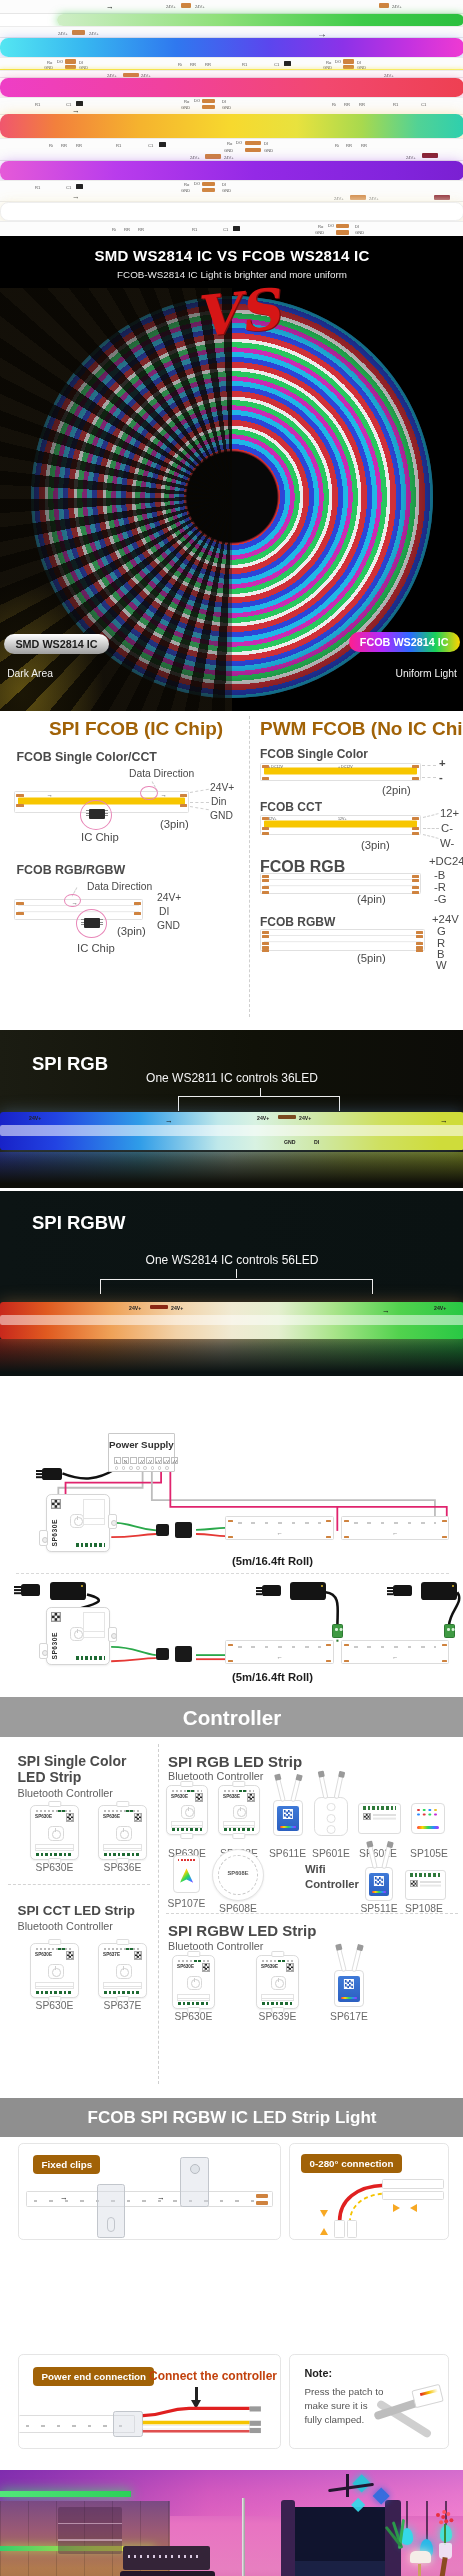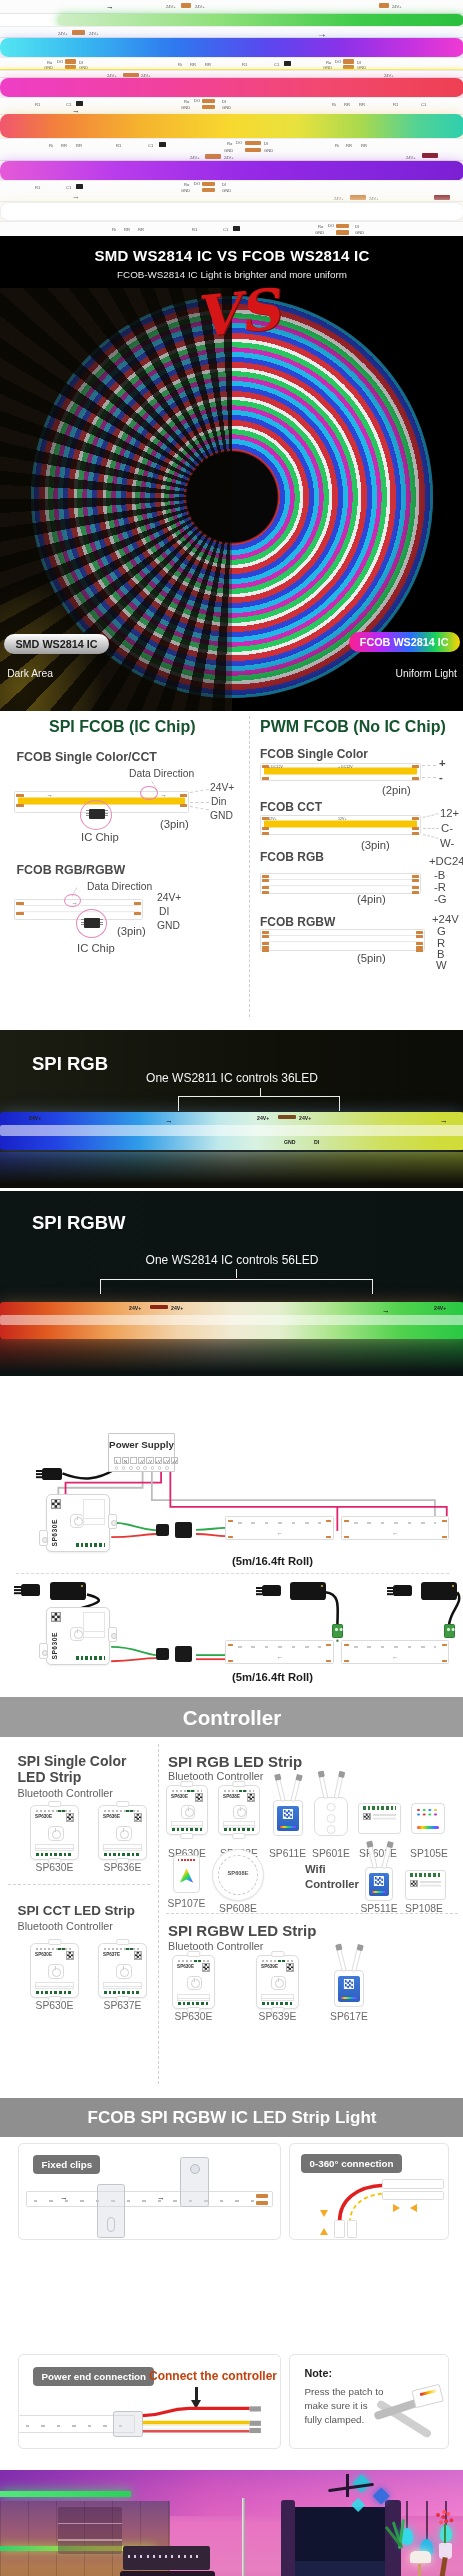--- a/index.html
+++ b/index.html
@@ -21,21 +21,21 @@
 .half{position:absolute;top:0;bottom:0;overflow:hidden}
 .coil{position:absolute;border-radius:50%;background:repeating-radial-gradient(circle at 50% 50%,#c92bb4 0 4.6px,#28c85e 4.6px 9.8px,#ececec 9.8px 13.4px,#d03038 13.4px 19px,#2c46d8 19px 24px,#20b6e6 24px 29px)}
 .coil::after{content:'';position:absolute;inset:0;border-radius:50%;background:radial-gradient(circle at 50% 50%,#070707 0 45px,rgba(7,7,7,0) 47px 57%,rgba(0,0,0,.68) 79%,#000 88%)}
 .dotso{position:absolute;inset:0;background:repeating-conic-gradient(from 0deg at 232px 209px,rgba(8,6,2,.82) 0 3.5deg,rgba(8,6,2,.18) 3.5deg 7deg)}
 .vsmark{position:absolute;font-style:italic;font-weight:bold;font-size:56px;color:#d61616;transform:rotate(-6deg);text-shadow:1px 1px 0 #7a0d0d;font-family:"DejaVu Serif",serif}
 .badge{position:absolute;padding:4.1px 11.3px;border-radius:13.4px;font-weight:bold;font-size:10.8px;white-space:nowrap}
 .badge.sil{background:linear-gradient(180deg,#fff,#9f9f9f);color:#1c1c1c}
 .badge.rnb{background:linear-gradient(90deg,#ff1f8f,#b02bff 30%,#2b6bff 55%,#19d25a 78%,#ffd400);color:#fff}
 .vscap{position:absolute;color:#f2f2f2;font-size:10.3px}
 
-.h1{position:absolute;font-weight:bold;font-size:16px;color:#14532d;white-space:nowrap}
+.h1{position:absolute;font-weight:bold;font-size:19px;color:#a16207;white-space:nowrap}
 .h2{position:absolute;font-weight:bold;font-size:12.4px;color:#4a4a4a;white-space:nowrap}
 .t20{position:absolute;font-size:10.3px;color:#4a4a4a;white-space:nowrap}
 .t22{position:absolute;font-size:11.3px;color:#4a4a4a;white-space:nowrap}
 .vdash{position:absolute;border-left:1px dashed #cfcfcf}
 .hdash{position:absolute;border-top:1px dashed #d4d4d4}
 .dstrip{position:absolute;background:#fff;border:0.5px solid #e0e0e0;border-radius:1.5px}
 .dstrip .core{position:absolute;left:3.1px;right:3.1px;top:50%;height:7.7px;transform:translateY(-58%);background:#f7c600;border-radius:1px}
 .dstrip .corew{position:absolute;left:3.1px;right:3.1px;top:4.6px;height:1.5px;background:#e8e8e8;box-shadow:0 6.2px 0 #e8e8e8}
 .dstrip .p{position:absolute;width:7.2px;height:3.1px;background:#cf833f;border-radius:0.5px}
 .dl{position:absolute;border-top:1px dashed #cfcfcf;transform-origin:left center}
@@ -48,21 +48,21 @@
 .panel-n{position:absolute;left:0;right:0;text-align:center;color:#f5f5f5;font-size:12px}
 .brk{position:absolute;border-top:1px solid #ededed}
 .brk i{position:absolute;top:-0.5px;width:1px;height:14.4px;background:#ededed}
 .brk i.l{left:0}.brk i.r{right:0}
 .stem{position:absolute;width:1px;background:#ededed}
 .glowband{position:absolute;left:0;right:0}
 .slb{position:absolute;font-size:5.2px;color:#222;font-weight:bold;white-space:nowrap}
 
 .vt-title{left:0;right:0;text-align:center;font-weight:bold;font-size:19px;color:#161616}
 .psbox{position:absolute;background:#fff;border:1px solid #c9c9c9;border-radius:1px}
-.psbox .tt{margin-top:4.6px;text-align:center;font-size:9.8px;font-weight:bold;color:#2f2f2f}
+.psbox .tt{margin-top:4.6px;font-size:9.8px;font-weight:bold;color:#2f2f2f}
 .trow{position:absolute;left:4.6px;bottom:6.7px;display:flex;gap:1px}
 .tcell{width:7.2px;height:7.7px;border:0.5px solid #bdbdbd;font-size:4.1px;color:#444;text-align:center;line-height:7.7px}
 .srow{position:absolute;left:5.7px;bottom:1.5px;display:flex;gap:3.6px}
 .scr{width:3.6px;height:3.6px;border:0.5px solid #c5c5c5;border-radius:50%}
 .plug{position:absolute;background:#151515;border-radius:2.6px}
 .plug::before{content:'';position:absolute;left:-6.2px;top:2.1px;width:6.2px;height:1.5px;background:#151515;box-shadow:0 3.1px 0 #151515,0 6.2px 0 #151515}
 .adpt{position:absolute;background:#141414;border-radius:3.1px}
 .adpt::after{content:'';position:absolute;right:3.1px;top:3.1px;width:2.1px;height:2.1px;border-radius:50%;background:#e8c22b}
 .cn{position:absolute;background:#191919;border-radius:2.1px}
 .ctrl{position:absolute;width:64px;height:58px;background:#fff;border:0.5px solid #d5d5d5;border-radius:5.2px;box-shadow:0 1px 2.1px rgba(0,0,0,.07)}
@@ -117,21 +117,21 @@
 .dev-magic .mg{position:absolute;left:5.2px;bottom:4.1px;right:5.2px;height:3.1px;background:linear-gradient(90deg,#ff3b3b,#ffd400,#2bd95a,#2b8cff,#b02bff);border-radius:1.5px}
 .dev-mini{background:#fff;border:0.5px solid #ddd;border-radius:4.1px}
 .dev-mini .dt{position:absolute;top:3.1px;left:4.1px;right:4.1px;height:2.1px;background:repeating-linear-gradient(90deg,#d33 0 1.5px,transparent 1.5px 3.1px)}
 .dev-mini .ar{position:absolute;left:50%;top:12.4px;transform:translateX(-50%);width:13.4px;height:14.4px;background:linear-gradient(135deg,#ff3b3b,#ffd400 30%,#2bd95a 55%,#2b8cff 80%,#b02bff);clip-path:polygon(50% 0,100% 100%,50% 78%,0 100%)}
 .dev-disc{background:#fff;border:0.5px solid #e2e2e2;border-radius:50%;box-shadow:0 1px 2.1px rgba(0,0,0,.08)}
 .dev-disc .rim{position:absolute;inset:5.2px;border:1px dashed #c9c9c9;border-radius:50%}
 .dev-disc .nm{position:absolute;left:0;right:0;top:40%;text-align:center;font-size:5.7px;font-weight:bold;color:#555}
 .wifi{position:absolute;font-weight:bold;font-size:11.3px;color:#4d4d4d;line-height:1.3}
 
 .card{position:absolute;background:#fff;border:0.5px solid #e5e5e5;border-radius:5.2px}
-.obadge{position:absolute;background:#737373;color:#fff;font-weight:bold;font-size:9.8px;padding:3.6px 8.2px;border-radius:4.1px;white-space:nowrap}
+.obadge{position:absolute;background:#a16207;color:#fff;font-weight:bold;font-size:9.8px;padding:3.6px 8.2px;border-radius:4.1px;white-space:nowrap}
 .clip{position:absolute;background:rgba(215,220,228,.45);border:0.5px solid #c2c6cc;border-radius:2.6px}
 .tri{position:absolute;width:0;height:0}
 .tri.r{border-top:4.6px solid transparent;border-bottom:4.6px solid transparent;border-left:7.7px solid #f7a823}
 .tri.l{border-top:4.6px solid transparent;border-bottom:4.6px solid transparent;border-right:7.7px solid #f7a823}
 .tri.d{border-left:4.6px solid transparent;border-right:4.6px solid transparent;border-top:7.7px solid #f7a823}
 .tri.u{border-left:4.6px solid transparent;border-right:4.6px solid transparent;border-bottom:7.7px solid #f7a823}
 .sh{position:absolute;background:#f7a823}
 .cstrip{position:absolute;background:#fff;border:0.5px solid #ddd;border-radius:1.5px}
 .cstrip .mk{position:absolute;top:55%;left:7.2px;right:7.2px;height:2.1px;background:repeating-linear-gradient(90deg,#bfbfbf 0 3.1px,transparent 3.1px 15.5px)}
 .note-t{position:absolute;font-weight:bold;font-size:10.8px;color:#222}
@@ -363,21 +363,21 @@
         <span class="p" style="right:1px;top:11.3px"></span>
         <span class="p" style="right:1px;top:15.5px"></span>
     </div>
     <div class="dl" style="left:423px;top:106px;width:15.5px;transform:rotate(-14deg)"></div>
     <div class="dl" style="left:423px;top:117px;width:15.5px"></div>
     <div class="dl" style="left:423px;top:123px;width:15.5px;transform:rotate(14deg)"></div>
     <div class="t22" style="left:440px;top:96px">12+</div>
     <div class="t22" style="left:441px;top:111px">C-</div>
     <div class="t22" style="left:440px;top:126px">W-</div>
     <div class="t22" style="left:361px;top:128px">(3pin)</div>
-    <div class="h2" style="left:260px;top:139px;font-size:12px">FCOB RGB</div>
+    <div class="h2" style="left:260px;top:147px;font-size:16px">FCOB RGB</div>
     <div class="dstrip" style="left:260px;top:162px;width:161px;height:20.6px">
       <div class="corew"></div>
       <span class="p" style="left:1px;top:1px"></span>
         <span class="p" style="left:1px;top:5.2px"></span>
         <span class="p" style="left:1px;top:12.4px"></span>
         <span class="p" style="left:1px;top:16.5px"></span>
       <span class="p" style="right:1px;top:1px"></span>
         <span class="p" style="right:1px;top:5.2px"></span>
         <span class="p" style="right:1px;top:12.4px"></span>
         <span class="p" style="right:1px;top:16.5px"></span>
@@ -723,21 +723,21 @@
       <span class="arr" style="left:41px;top:50px">→</span>
       <span class="arr" style="left:138px;top:50px">→</span>
       <div class="clip" style="left:78px;top:40px;width:28px;height:54px">
           <span class="a" style="left:9.3px;bottom:5.2px;width:8.2px;height:15.5px;border:1px solid #c2c6cc;border-radius:4.6px"></span>
         </div>
       <div class="clip" style="left:161px;top:12.4px;width:29px;height:50px">
           <span class="a" style="left:8.8px;top:6.2px;width:10.3px;height:10.3px;border:1px solid #b8bcc2;border-radius:50%;background:#dfe3e8"></span>
         </div>
     </div>
     <div class="card" style="left:289px;top:6.2px;width:160px;height:97px">
-      <span class="obadge" style="left:11.3px;top:10.3px">0-360° connection</span>
+      <span class="obadge" style="left:11.3px;top:10.3px">0-280° connection</span>
       <svg class="a" style="left:0;top:0" width="160" height="97" viewBox="0 0 310 188">
         <path d="M96,150 C96,108 130,82 182,80" stroke="#e02020" stroke-width="7" fill="none"></path>
         <path d="M116,152 C116,120 142,98 184,96" stroke="#fff" stroke-width="7" fill="none"></path>
         <path d="M116,152 C116,120 142,98 184,96" stroke="#f5c400" stroke-width="3.5" fill="none" stroke-dasharray="8 6"></path>
       </svg>
       <div class="cstrip" style="right:4.1px;top:35px;width:62px;height:10.3px"></div>
       <div class="cstrip" style="right:4.1px;top:47px;width:62px;height:9.3px"></div>
       <div class="cstrip" style="left:44px;top:76px;width:11.3px;height:17.5px"></div>
       <div class="cstrip" style="left:57px;top:76px;width:10.3px;height:17.5px"></div>
       <span class="tri d" style="left:30px;top:66px"></span>

